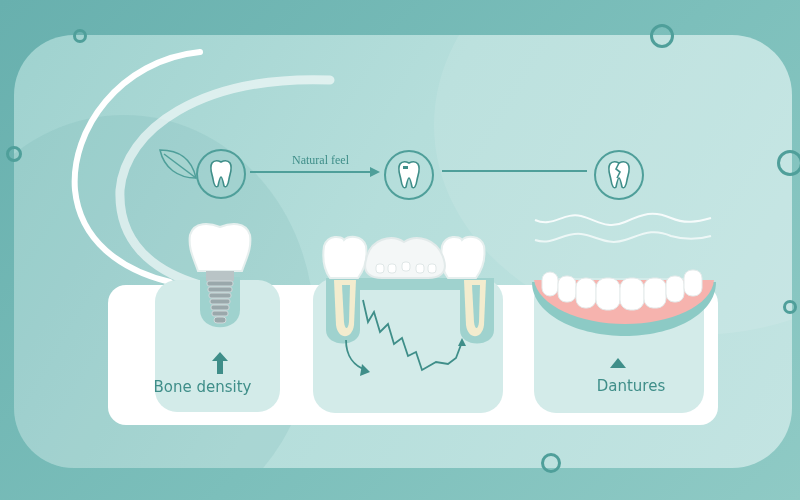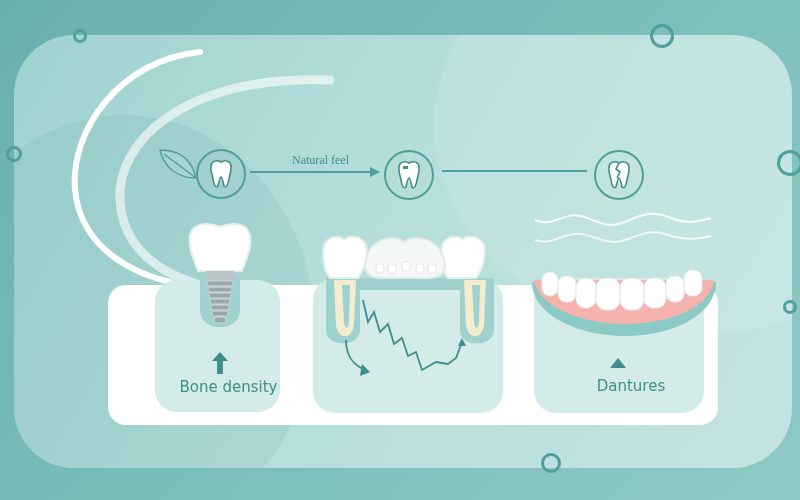--- a/index.html
+++ b/index.html
@@ -83,21 +83,21 @@
     <rect x="49" y="78" width="22" height="5" rx="2"></rect>
     <rect x="50" y="84" width="20" height="5" rx="2"></rect>
     <rect x="51" y="90" width="18" height="5" rx="2"></rect>
     <rect x="52" y="96" width="16" height="5" rx="2"></rect>
     <rect x="54" y="102" width="12" height="6" rx="3"></rect>
   </g>
 </svg>
 <svg width="16" height="22" style="left:212px;top:352px;">
   <path d="M8 0 L16 9 L11 9 L11 22 L5 22 L5 9 L0 9 Z" fill="#3f8e89"></path>
 </svg>
-<div class="label" style="left:172px;top:378px;width:113px;">Bone density</div>
+<div class="label" style="left:146px;top:378px;width:113px;">Bone density</div>
 
 <div class="card" style="left:313px;top:278px;width:190px;height:135px;"></div>
 <svg width="200" height="150" style="left:318px;top:230px;">
   <path d="M8 48 L8 100 C8 118 42 118 42 100 L42 60 L142 60 L142 100 C142 118 176 118 176 100 L176 48 Z" fill="#9fd2ce"></path>
   <path d="M16 50 L18 95 C20 110 34 110 36 95 L38 50 Z" fill="#f3ecce"></path>
   <path d="M146 50 L148 95 C150 110 164 110 166 95 L168 50 Z" fill="#f3ecce"></path>
   <path d="M24 55 L26 92 C27 100 30 100 31 92 L32 55 Z" fill="#9fd2ce"></path>
   <path d="M154 55 L156 92 C157 100 160 100 161 92 L162 55 Z" fill="#9fd2ce"></path>
   <path d="M6 16 C10 4 24 6 26 10 C30 6 44 4 48 16 C50 30 46 40 40 48 L12 48 C6 40 4 30 6 16 Z" fill="#ffffff" stroke="#e6efee" stroke-width="2"></path>
   <path d="M124 16 C128 4 142 6 144 10 C148 6 162 4 166 16 C168 30 164 40 158 48 L130 48 C124 40 122 30 124 16 Z" fill="#ffffff" stroke="#e6efee" stroke-width="2"></path>

